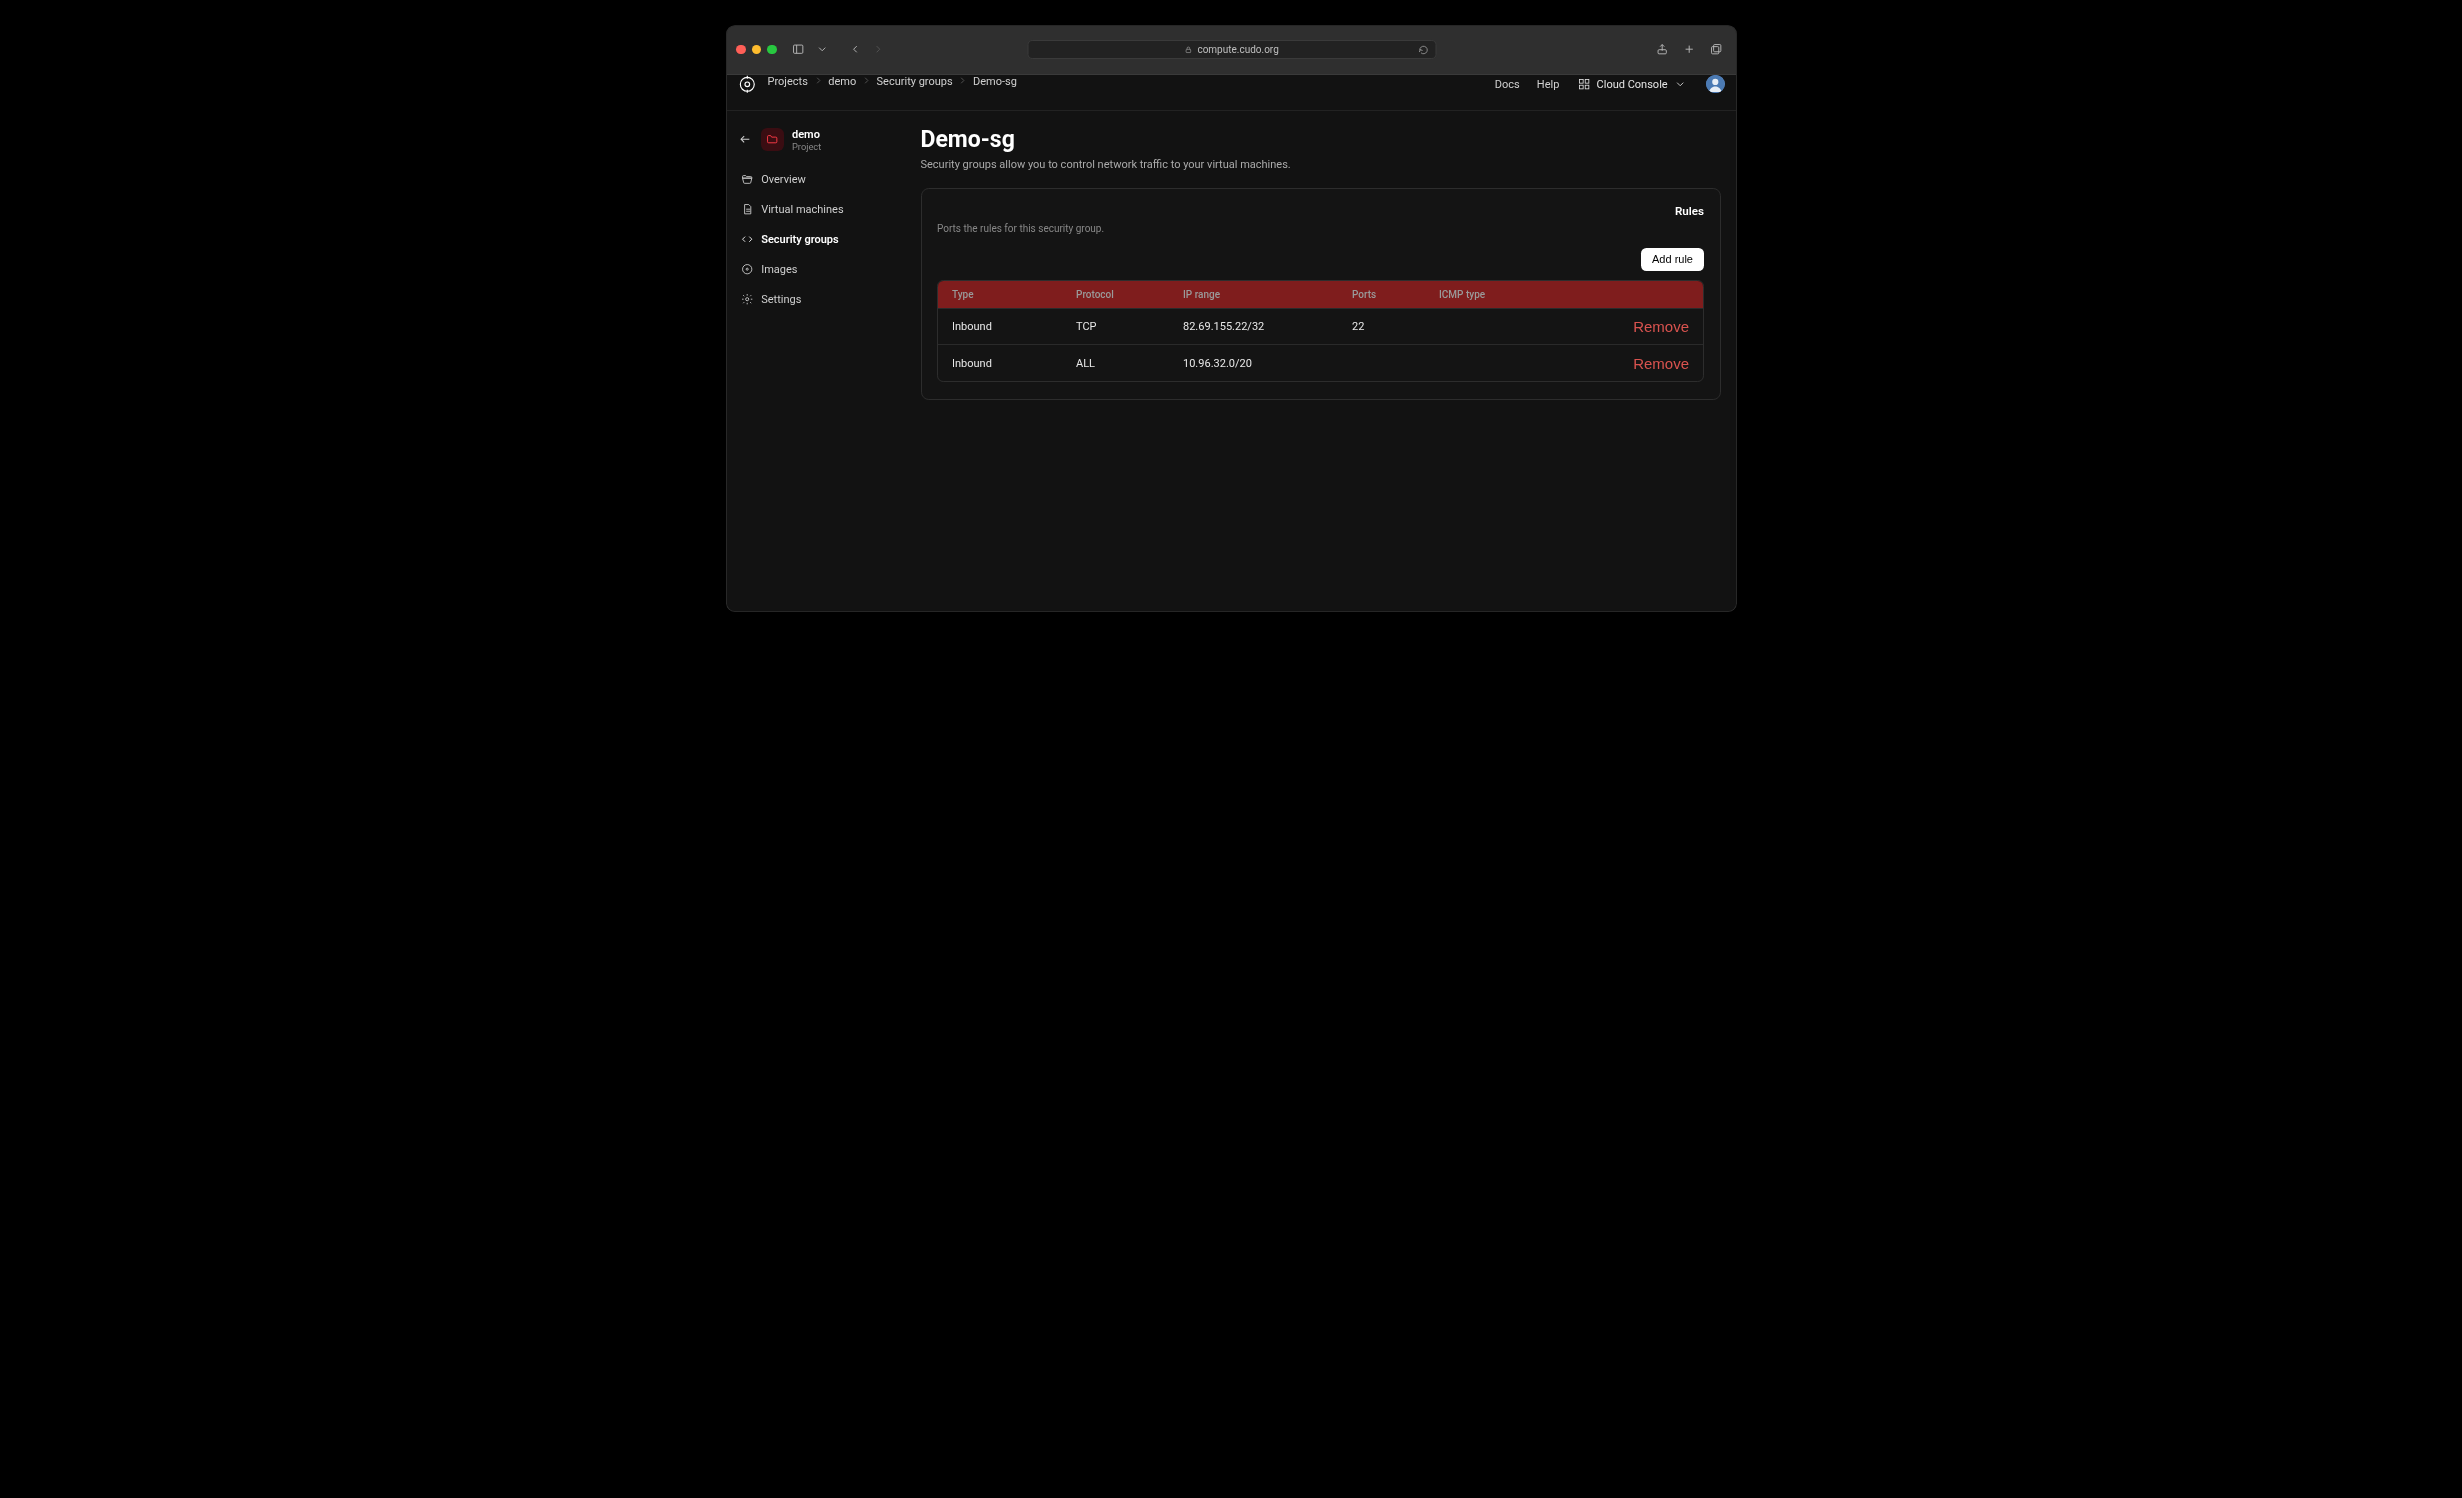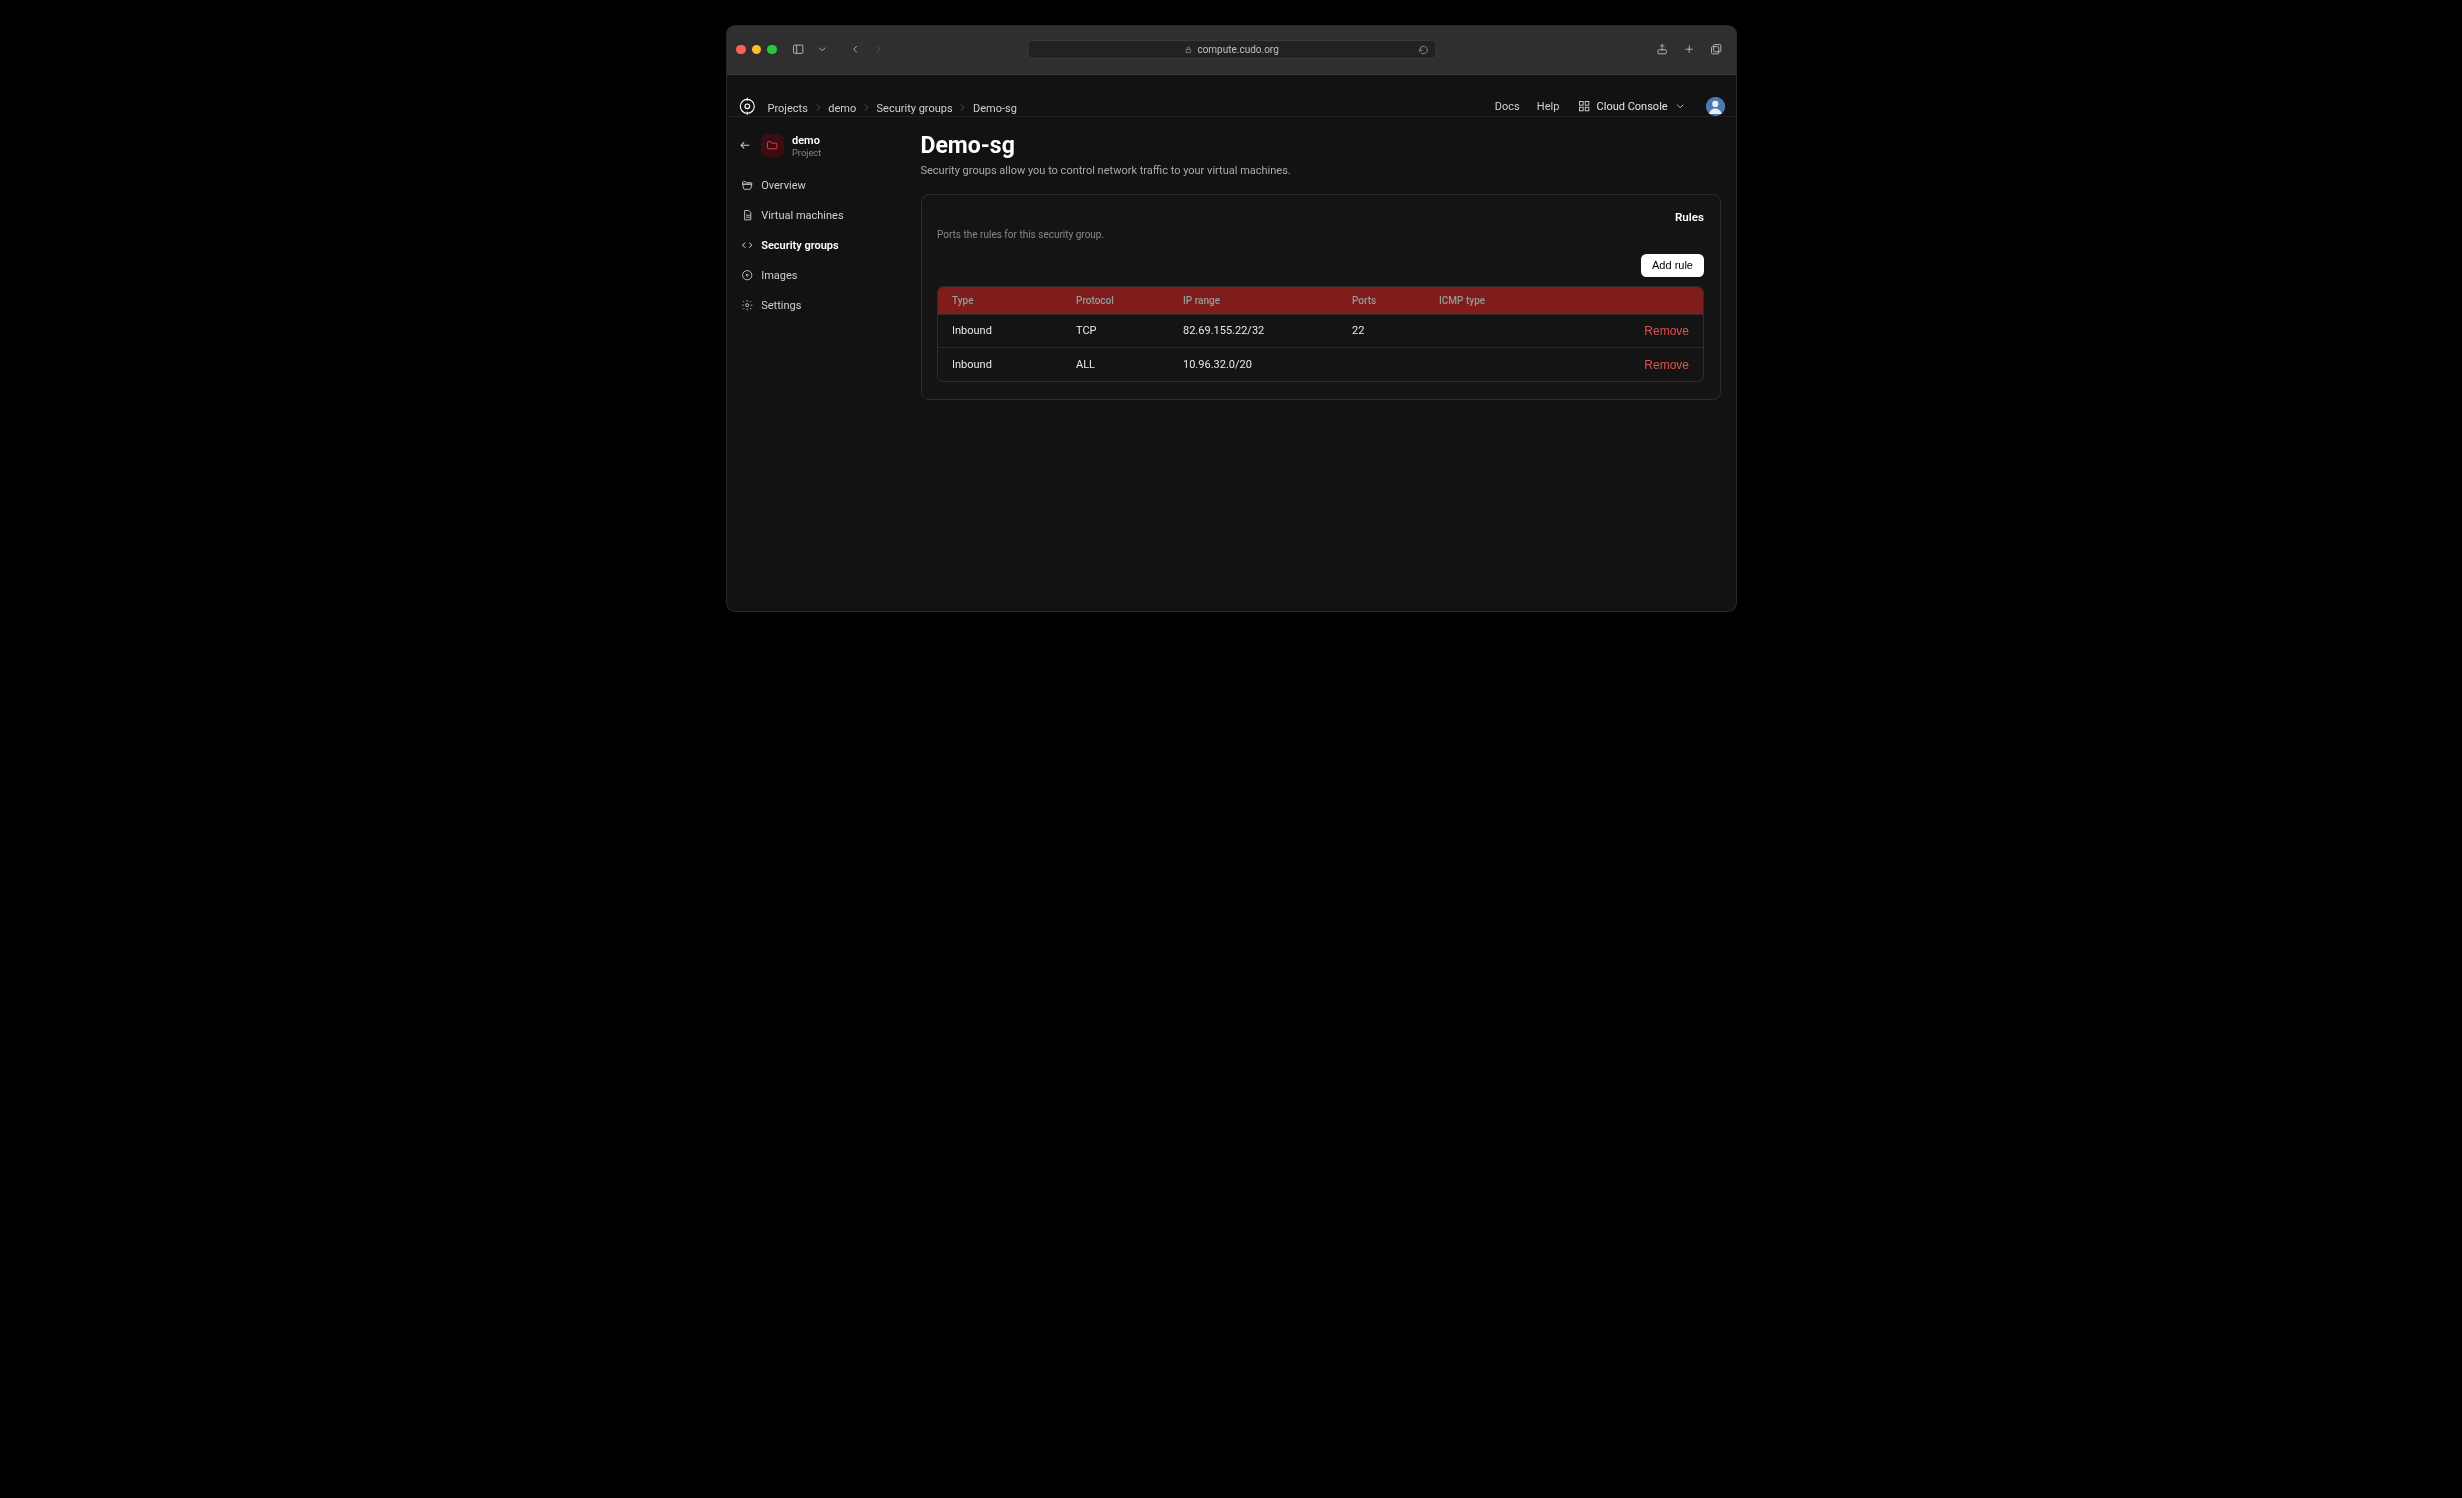--- a/index.html
+++ b/index.html
@@ -29,21 +29,21 @@
     display:flex; align-items:center; justify-content:center; color:#bfbfbf; font-size:10px;
     border:0.8px solid #3a3a3a;
   }
   .addr .lock{ margin-right:5.4px; display:flex; }
   .addr .lock svg{ width:7.8px; height:9.3px; stroke:#bfbfbf; fill:none; stroke-width:1.6;}
   .addr .reload { position:absolute; right:6.2px; display:flex; }
   .addr .reload svg{ width:10px; height:10px; stroke:#aaa; fill:none; stroke-width:1.8;}
   .toolbar .right { margin-left:auto; display:flex; gap:4.7px; }
 
   
-  .appbar { height:42px; background:#121212; display:flex; align-items:flex-end; padding:0 11px; border-bottom:0.8px solid #222; gap:7.8px;}
+  .appbar { height:36px; background:#121212; display:flex; align-items:flex-start; padding:0 11px; border-bottom:0.8px solid #222; gap:7.8px;}
   .logo { width:18.6px; height:18.6px; display:flex; align-items:center; justify-content:center;}
   .logo svg { width:18.6px; height:18.6px; stroke:#fff; fill:none; stroke-width:1.5;}
   .crumbs { display:flex; align-items:center; gap:4.7px; font-size:11px; color:#d0d0d0; margin-left:3.1px;}
   .crumbs a { color:#d0d0d0; text-decoration:none; }
   .crumbs .sep svg{width:11px;height:11px;stroke:#555;fill:none;stroke-width:2;}
   .appbar .spacer{flex:1;}
   .app-link { color:#d0d0d0; font-size:11px; text-decoration:none; padding:3.1px 4.7px;}
   .console-btn { display:flex; align-items:center; gap:6.2px; color:#e5e5e5; font-size:11px; padding:3.1px 6.2px; }
   .console-btn svg{width:12.4px;height:12.4px;stroke:#e5e5e5;fill:none;stroke-width:1.6;}
   .avatar { width:18.6px; height:18.6px; border-radius:50%; background:#5b88c2; display:flex; align-items:center; justify-content:center; overflow:hidden; margin-left:6.2px;}
@@ -70,21 +70,21 @@
   .card { border:0.8px solid #2d2d2d; border-radius:7.8px; padding:15.5px 15.5px 17px 15.5px; margin-right:15.5px; background:#141414;}
   .card h2 { color:#fff; font-size:11.6px; font-weight:600; margin-bottom:4.7px;text-align:right;}
   .card .desc { color:#888; font-size:10px; margin-bottom:14px;}
   .card .actions { display:flex; justify-content:flex-end; margin-bottom:9.3px;}
   .btn { background:#fff; color:#000; font-size:11px; font-weight:500; border:none; padding:5.4px 11px; border-radius:5.4px; cursor:pointer;}
 
   table { width:100%; border:0.8px solid #2d2d2d; border-radius:6.2px; border-collapse:separate; border-spacing:0; overflow:hidden;}
   thead th { text-align:left; font-size:10px; font-weight:500; color:#9a9a9a; padding:7.8px 14px; background:#7f1d1d;}
   tbody td { font-size:11px; color:#e8e8e8; padding:9.3px 14px; border-top:0.8px solid #2a2a2a;}
   tbody td.remove { text-align:right;}
-  .remove-link { color:#d9534f; font-size:12px; background:none;border:none;cursor:pointer;}
+  .remove-link { color:#d9534f; font-size:15px; background:none;border:none;cursor:pointer;}
 
   
   col.c-type{width:124px;} col.c-proto{width:107px;} col.c-ip{width:169px;}
   col.c-ports{width:87px;} col.c-icmp{width:93px;} col.c-act{}
 
 </style>
 </head>
 <body>
 
 <div class="stage">

